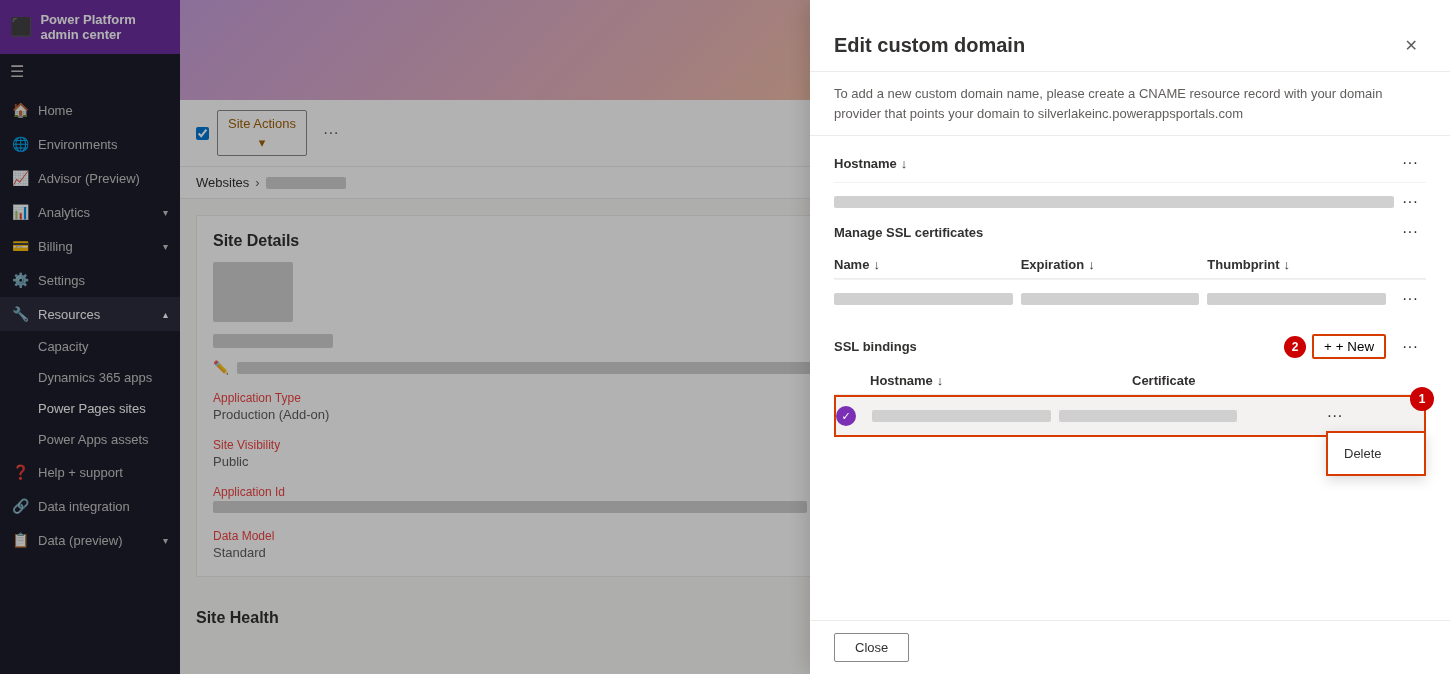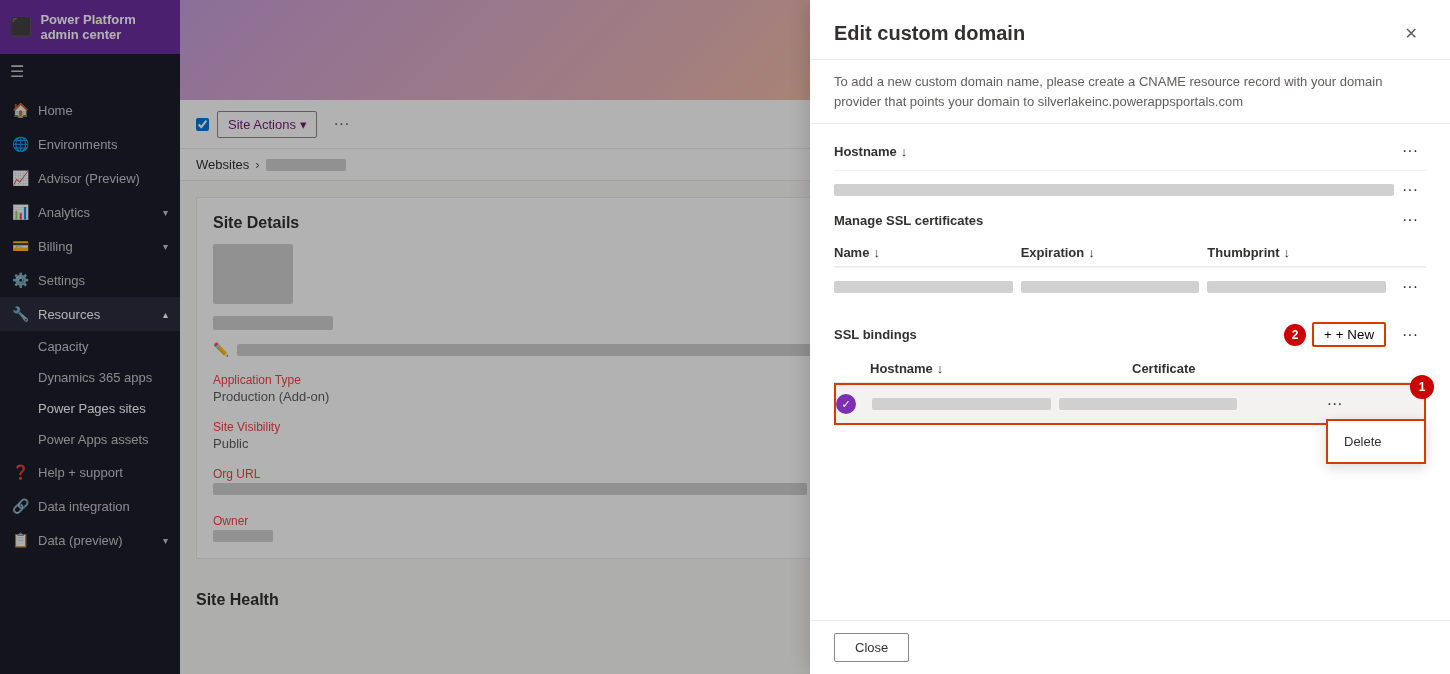--- a/index.html
+++ b/index.html
@@ -97,21 +97,22 @@
     .toolbar-btn {
       display: flex;
       align-items: center;
       gap: 4px;
       padding: 5px 10px;
       border: 1px solid #8a8886;
       background: white;
       border-radius: 2px;
       cursor: pointer;
       font-size: 13px;
-      color: #701a75;
+      color: #a16207;
+      flex-direction: column;
     }
     .toolbar-more {
       padding: 5px 8px;
       border: none;
       background: white;
       cursor: pointer;
       font-size: 16px;
       color: #605e5c;
     }
 
@@ -247,21 +248,21 @@
       z-index: 101;
       display: flex;
       flex-direction: column;
       box-shadow: -4px 0 20px rgba(0,0,0,0.15);
       overflow: hidden;
     }
     .panel-header {
       display: flex;
       align-items: center;
       justify-content: space-between;
-      padding: 20px 24px 12px 24px;
+      padding: 32px 24px 12px 24px;
       border-bottom: 1px solid #edebe9;
       flex-shrink: 0;
       gap: 16px;
     }
     .panel-title {
       font-size: 20px;
       font-weight: 600;
       color: #323130;
     }
     .panel-close {
@@ -577,20 +578,24 @@
           <label>Early Upgrade</label>
           <p>No</p>
         </div>
         <div class="detail-item">
           <label>Site Visibility</label>
           <p>Public</p>
         </div>
         <div class="detail-item">
           <label>Site State</label>
           <p>On</p>
+        </div>
+        <div class="detail-item">
+          <label>Application Id</label>
+          <div class="redacted-val"></div>
         </div>
         <div class="detail-item">
           <label>Org URL</label>
           <div class="redacted-val"></div>
         </div>
         <div class="detail-item">
           <label>Data Model</label>
           <p>Standard</p>
         </div>
         <div class="detail-item">

